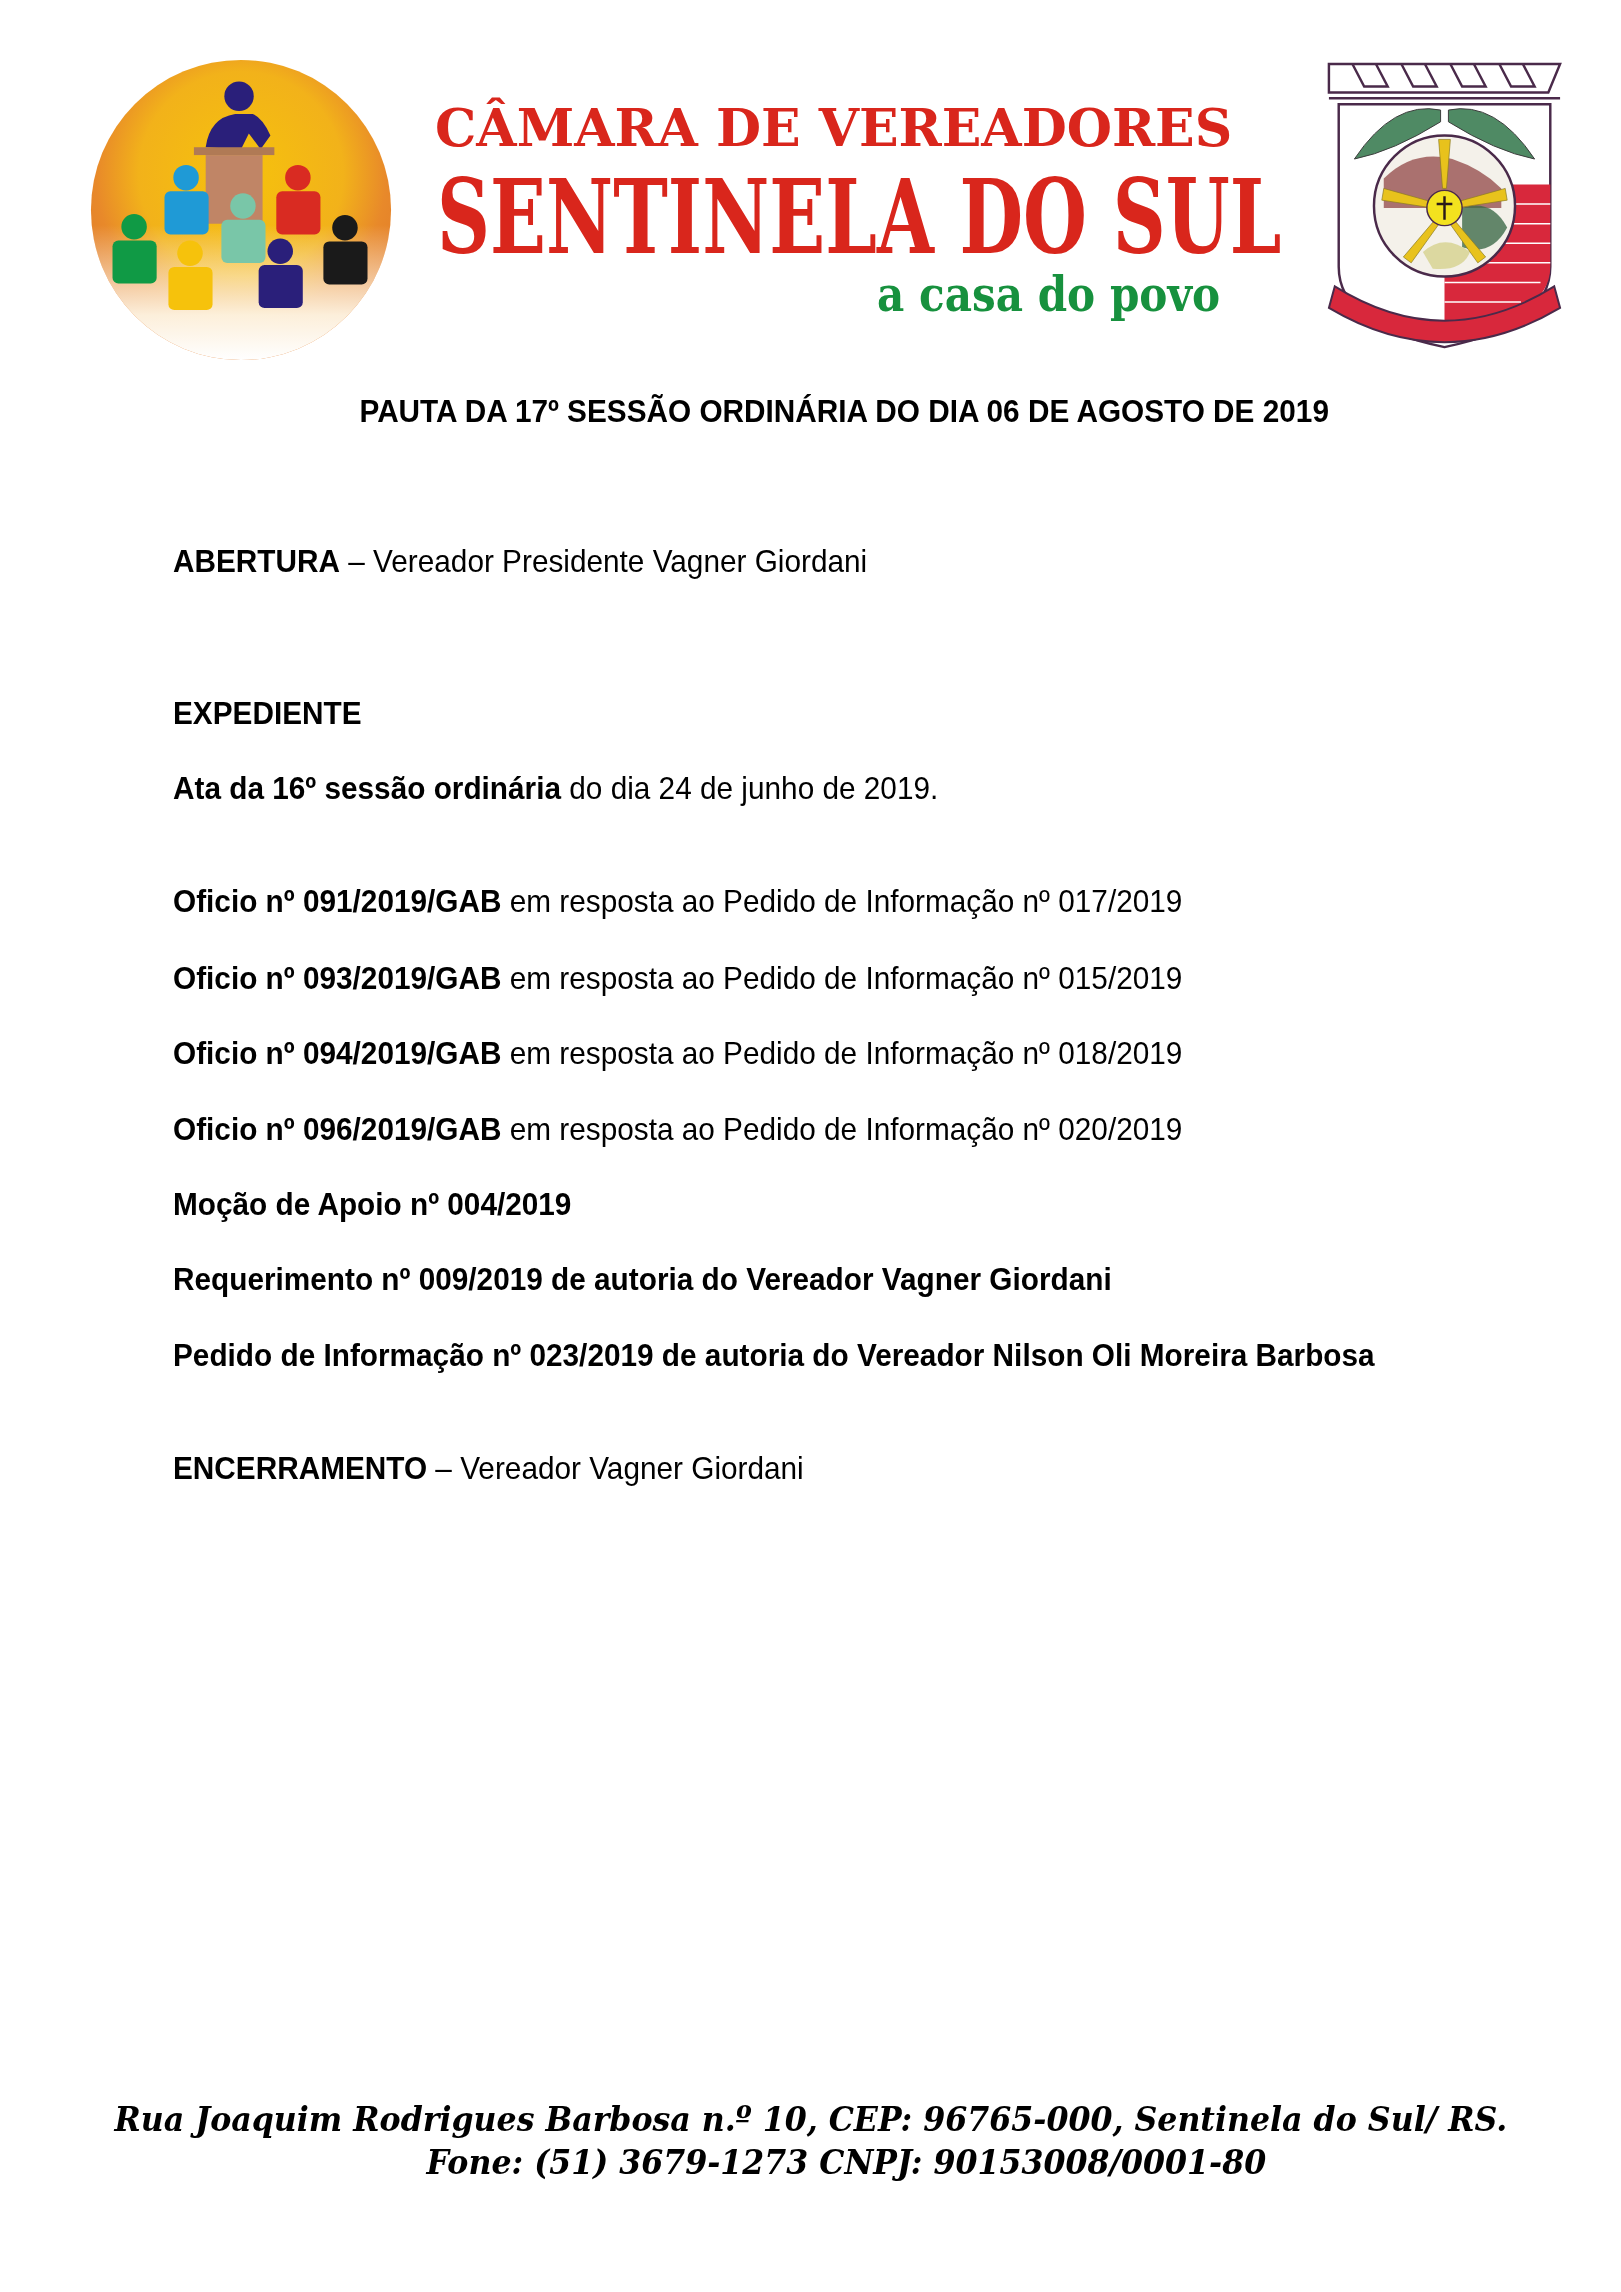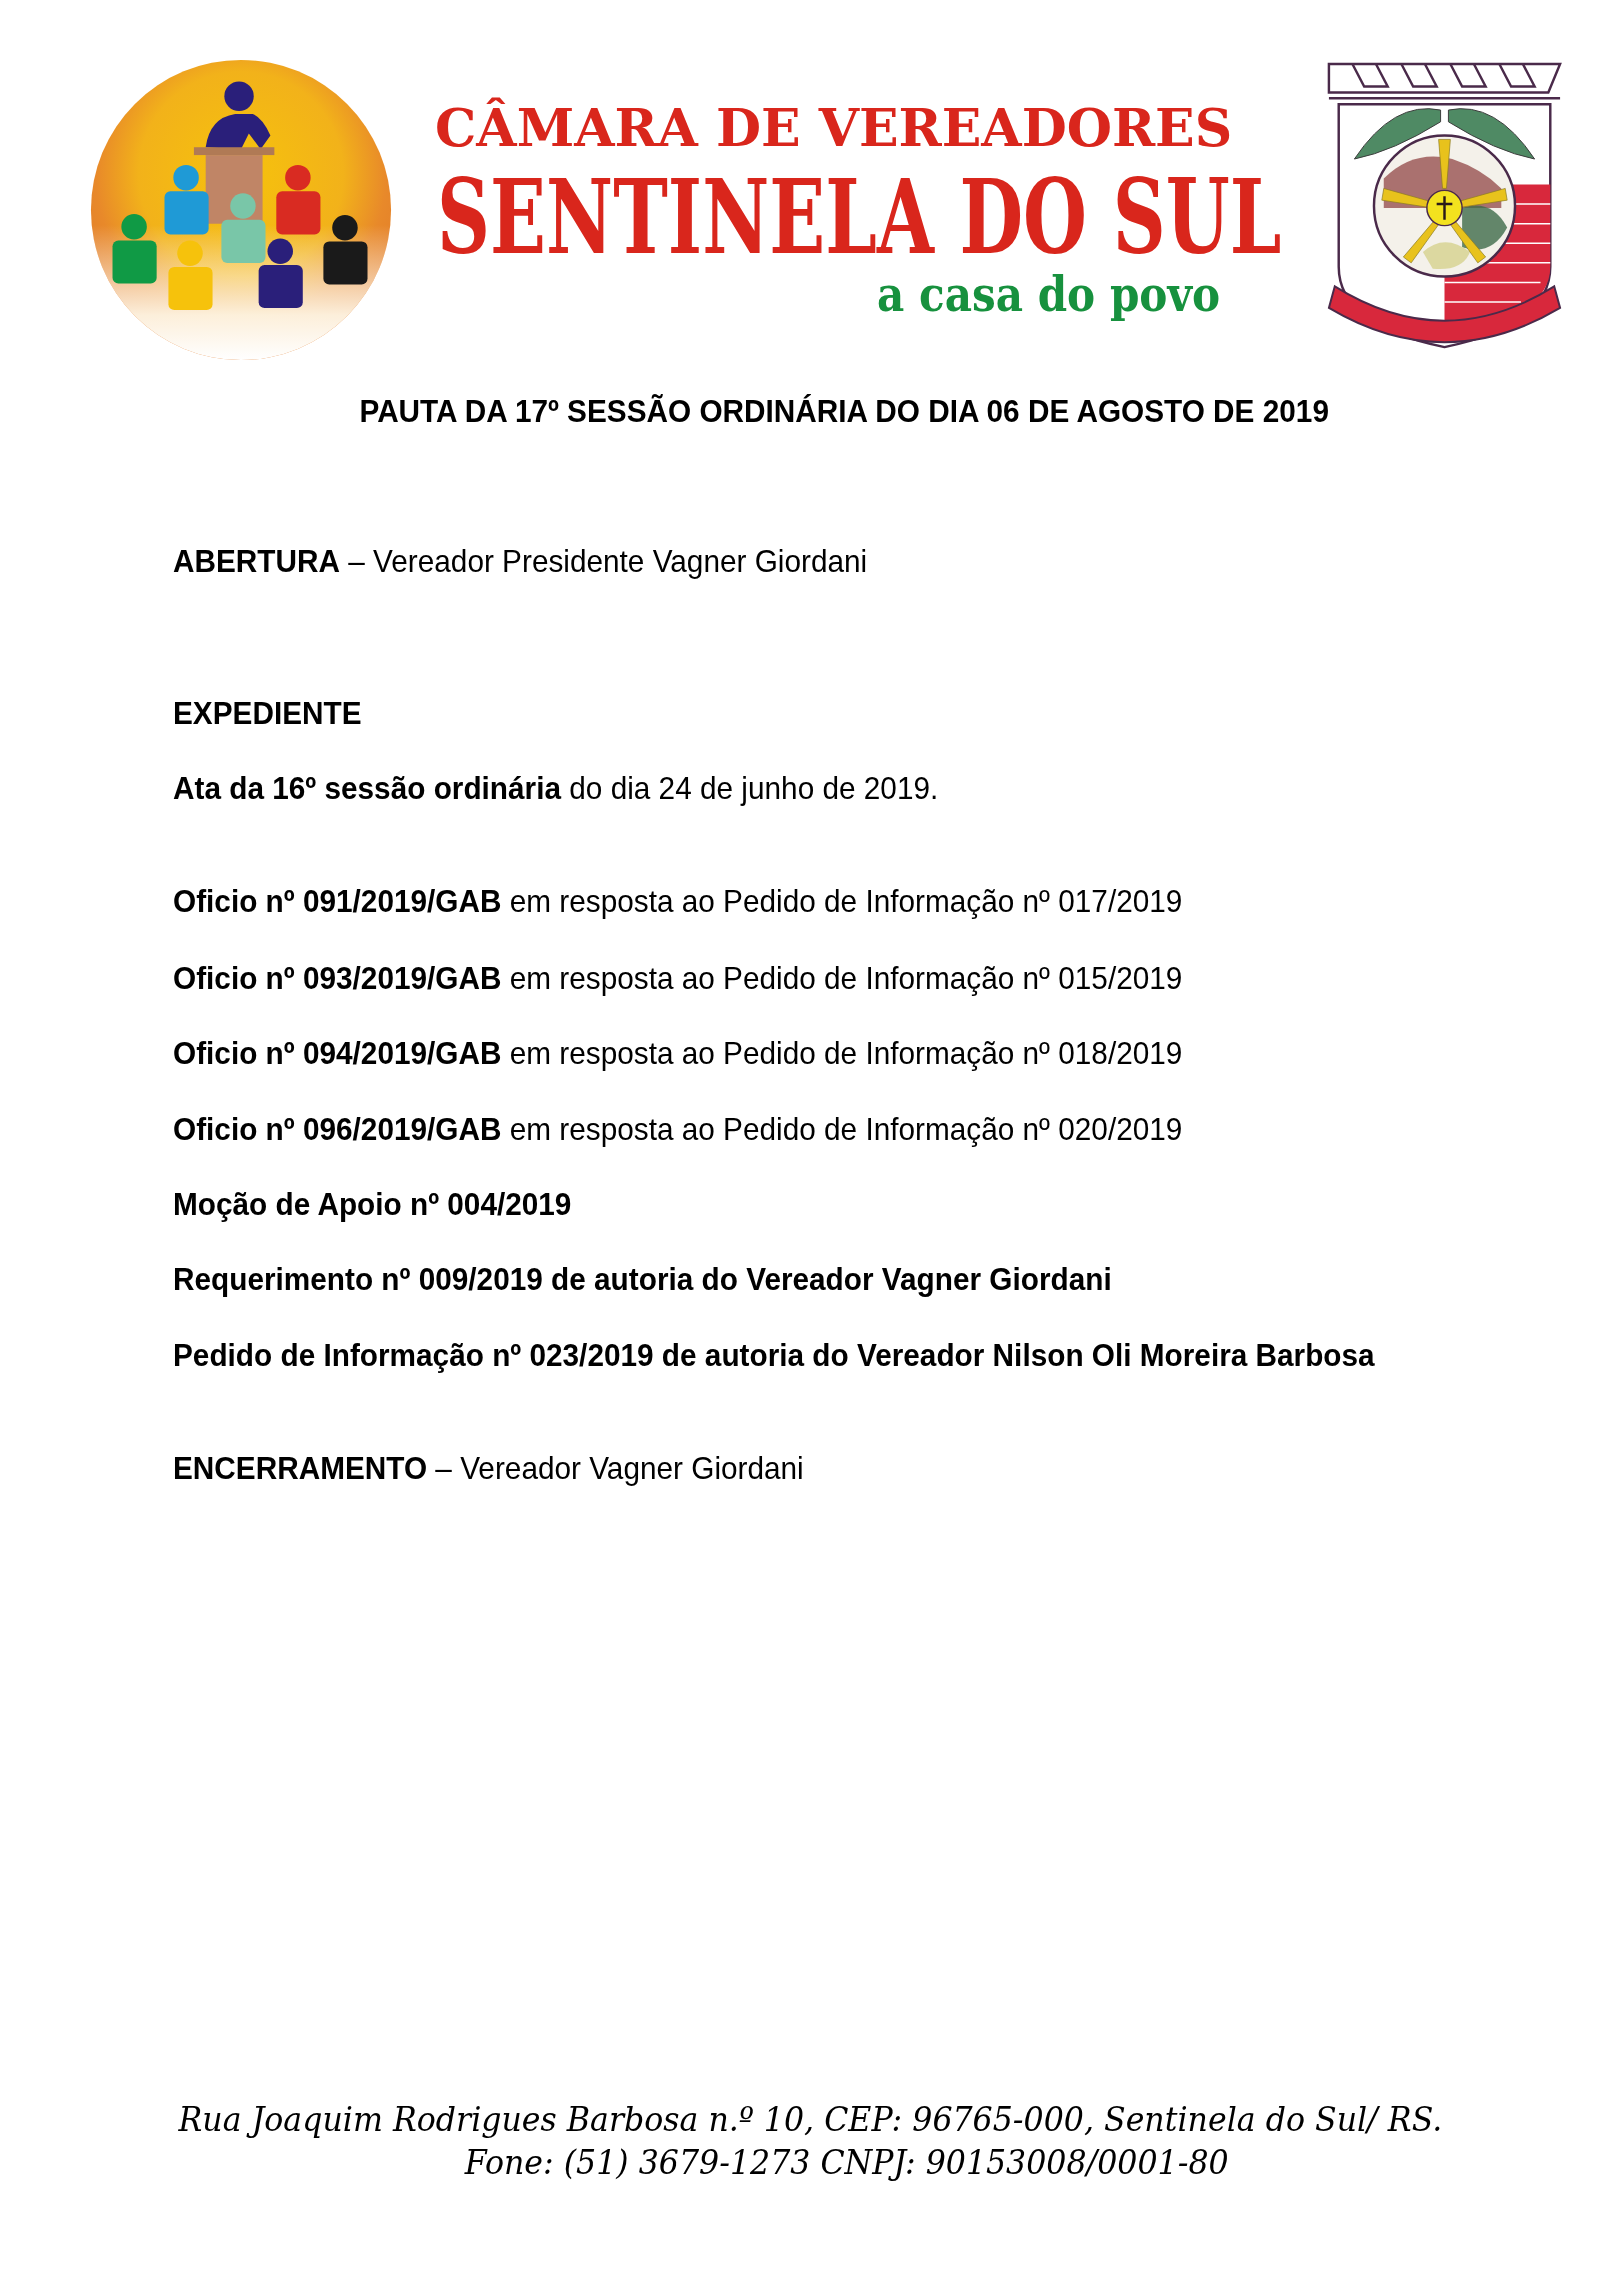--- a/index.html
+++ b/index.html
@@ -89,20 +89,21 @@
     
     .footer-line {
       position: absolute;
       left: 0; width: 1621px;
       text-align: center;
       font-family: "DejaVu Serif", serif;
       font-style: italic;
       font-size: 34px;
       line-height: 41px;
       white-space: nowrap;
+      font-weight: bold;
     }
     .footer-line span {
       display: inline-block;
       transform: scaleX(0.93);
     }
   </style>
 </head>
 <body>
 
 <div class="abs" id="logo-left">

